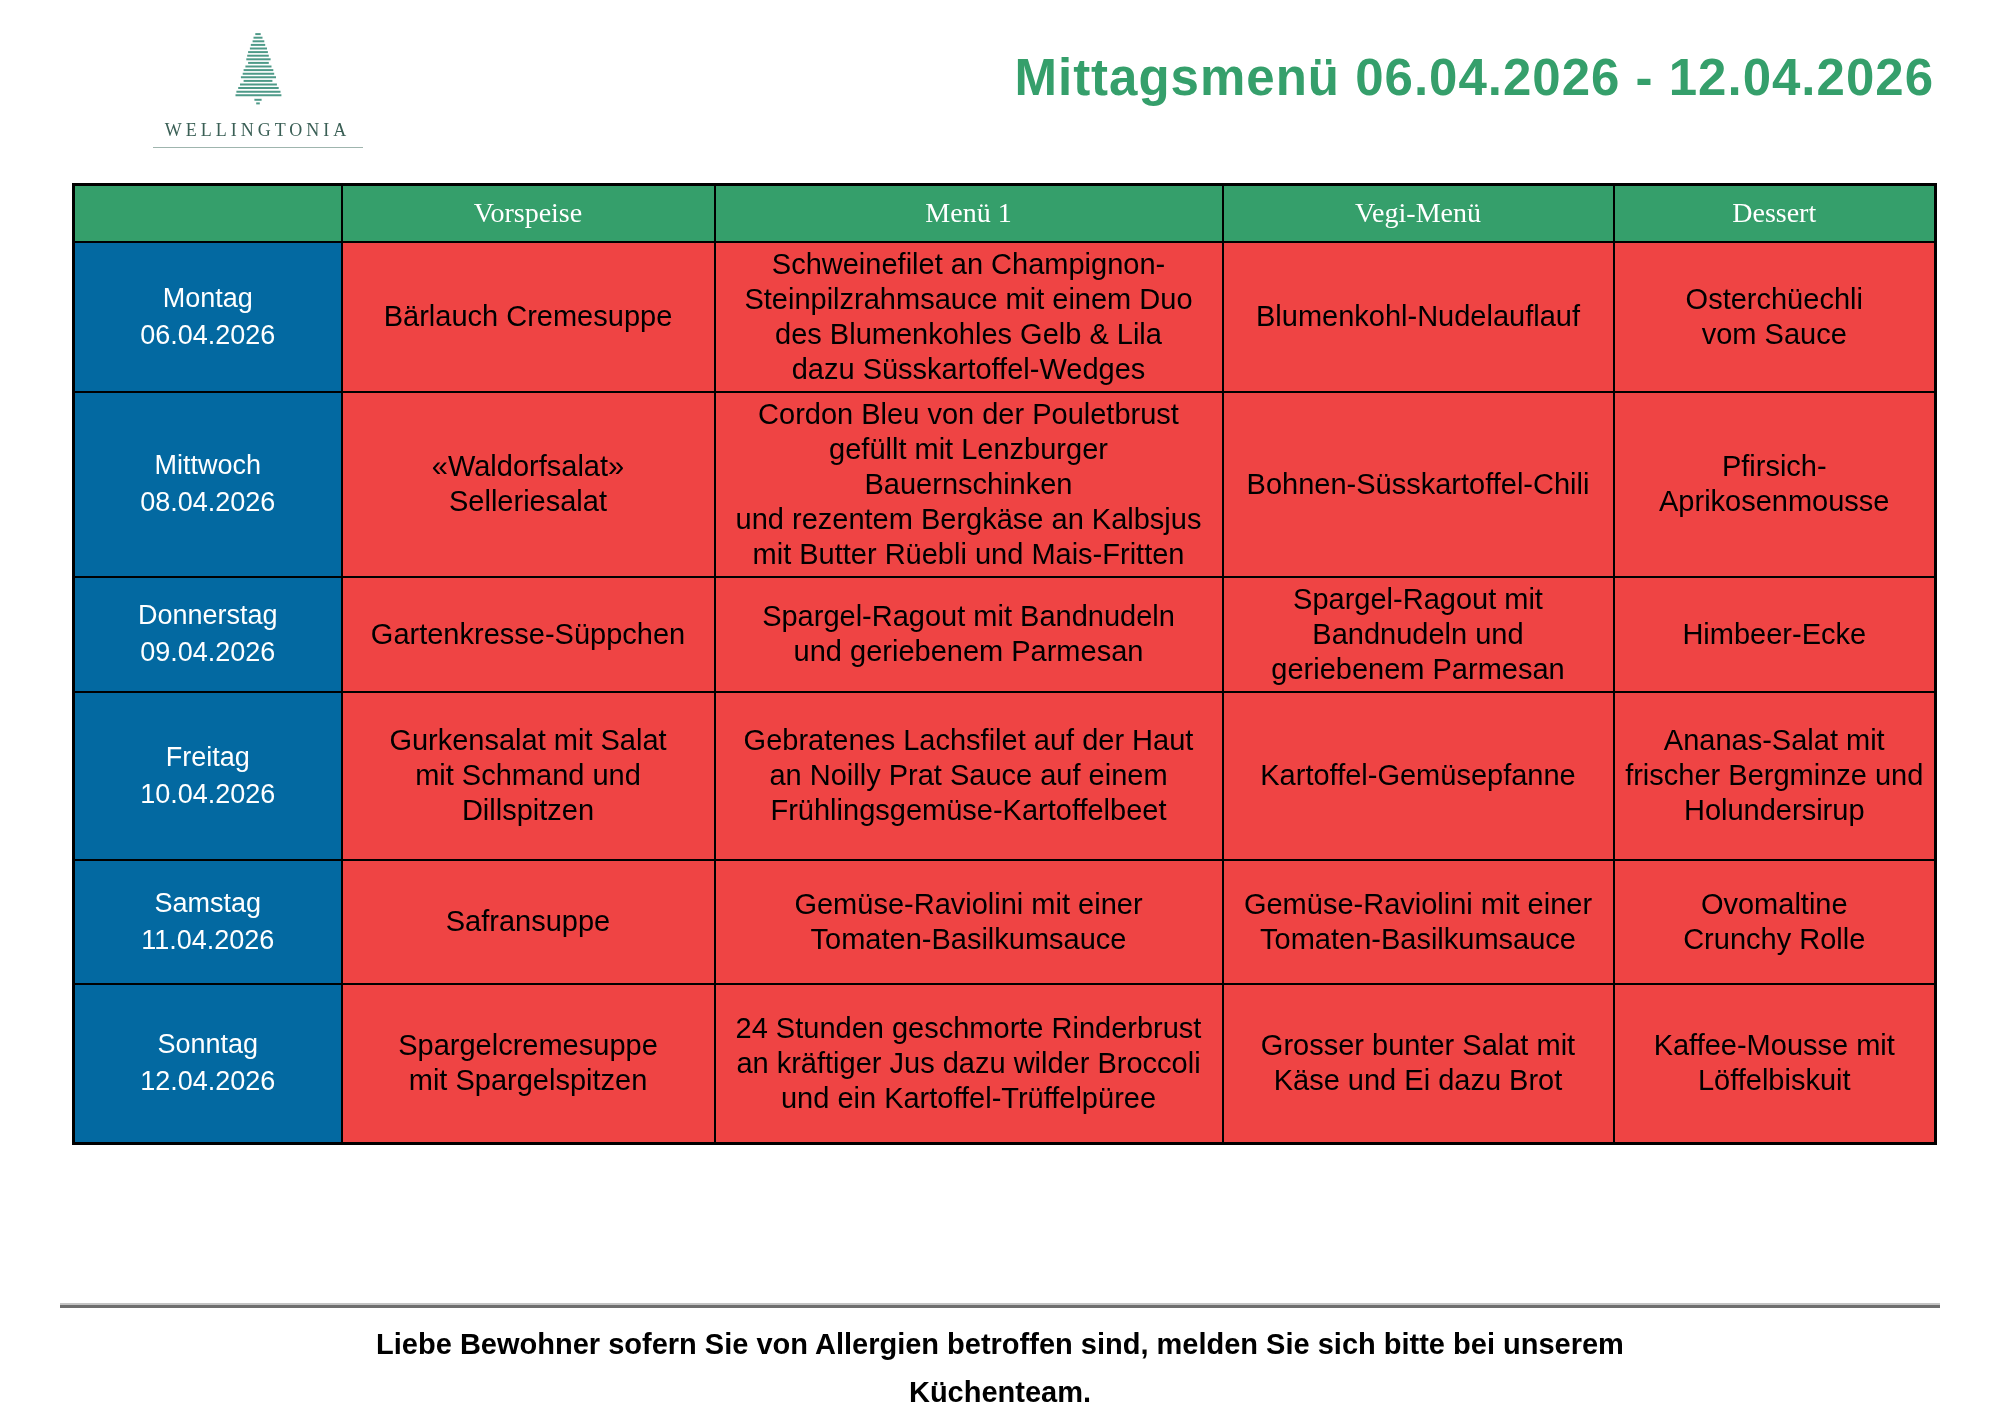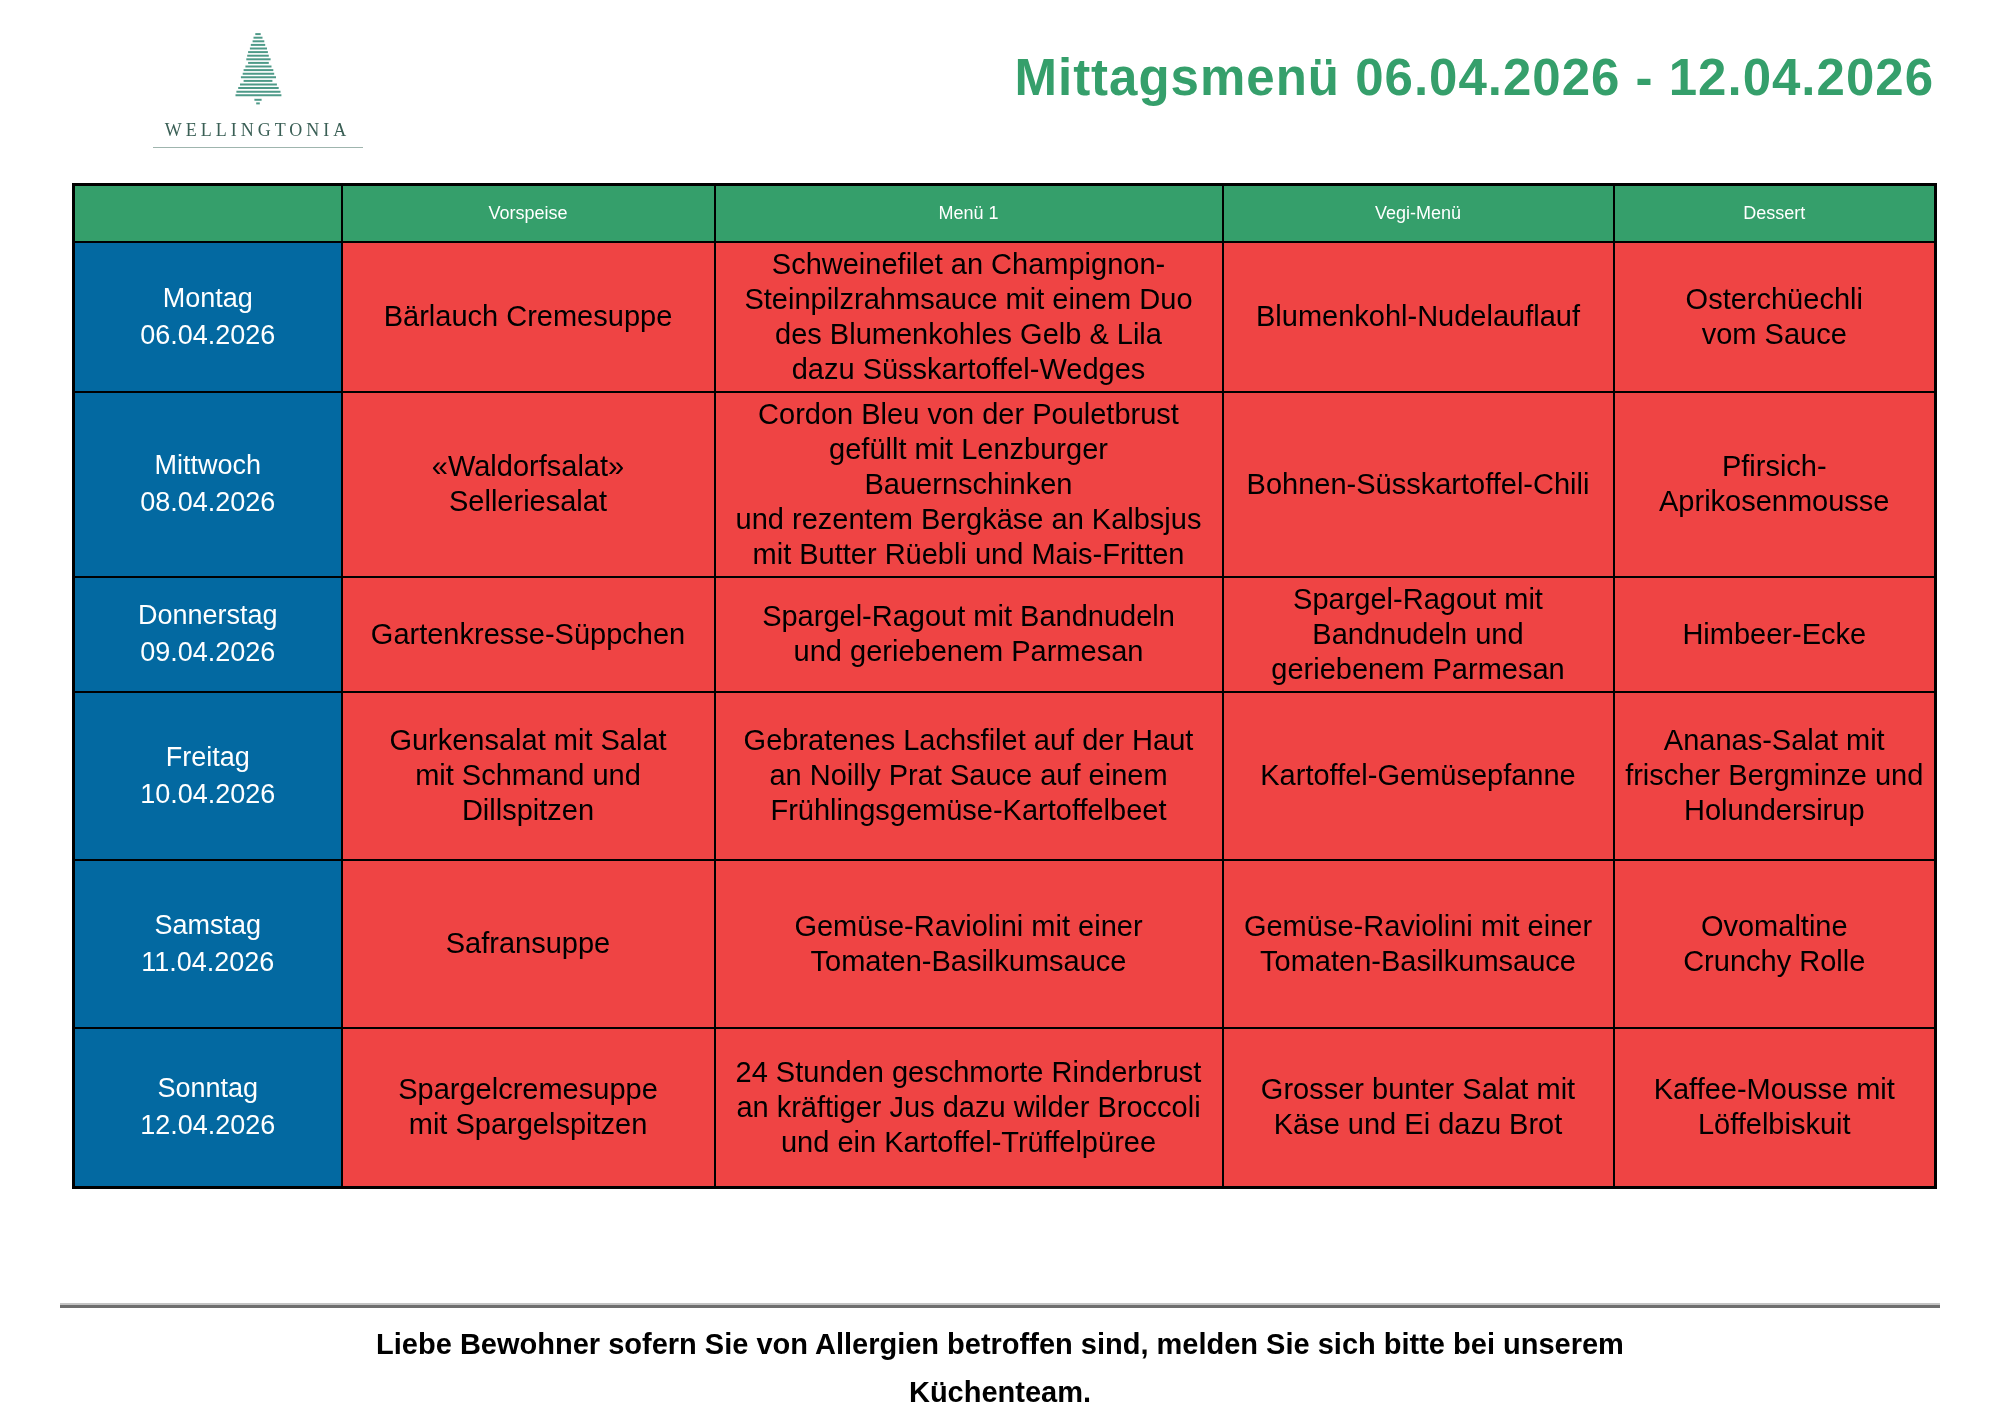--- a/index.html
+++ b/index.html
@@ -34,21 +34,22 @@
     border:3px solid #000;
   }
   table.menu th,table.menu td{
     border:2px solid #000;
     padding:4px 10px;
     text-align:center;vertical-align:middle;
     font-weight:normal;
   }
   th.head{
     background:#359f6b;color:#ffffff;
-    font-size:18px;
+    font-size:28px;
+    font-family:Liberation Serif, serif;
   }
   th.day{
     background:#0369a1;color:#ffffff;
     font-size:27px;line-height:37px;
   }
   td.dish{
     background:#ef4444;color:#000000;
     font-size:29px;line-height:35px;
     white-space:pre-line;
   }
@@ -156,21 +157,21 @@
 mit Schmand und
 Dillspitzen</td>
         <td class="dish">Gebratenes Lachsfilet auf der Haut
 an Noilly Prat Sauce auf einem
 Frühlingsgemüse-Kartoffelbeet</td>
         <td class="dish">Kartoffel-Gemüsepfanne</td>
         <td class="dish">Ananas-Salat mit
 frischer Bergminze und
 Holundersirup</td>
       </tr>
-      <tr style="height:168px">
+      <tr style="height:124px">
         <th class="day"><span>Samstag</span><br><span>11.04.2026</span></th>
         <td class="dish">Safransuppe</td>
         <td class="dish">Gemüse-Raviolini mit einer
 Tomaten-Basilkumsauce</td>
         <td class="dish">Gemüse-Raviolini mit einer
 Tomaten-Basilkumsauce</td>
         <td class="dish">Ovomaltine
 Crunchy Rolle</td>
       </tr>
       <tr style="height:160px">

